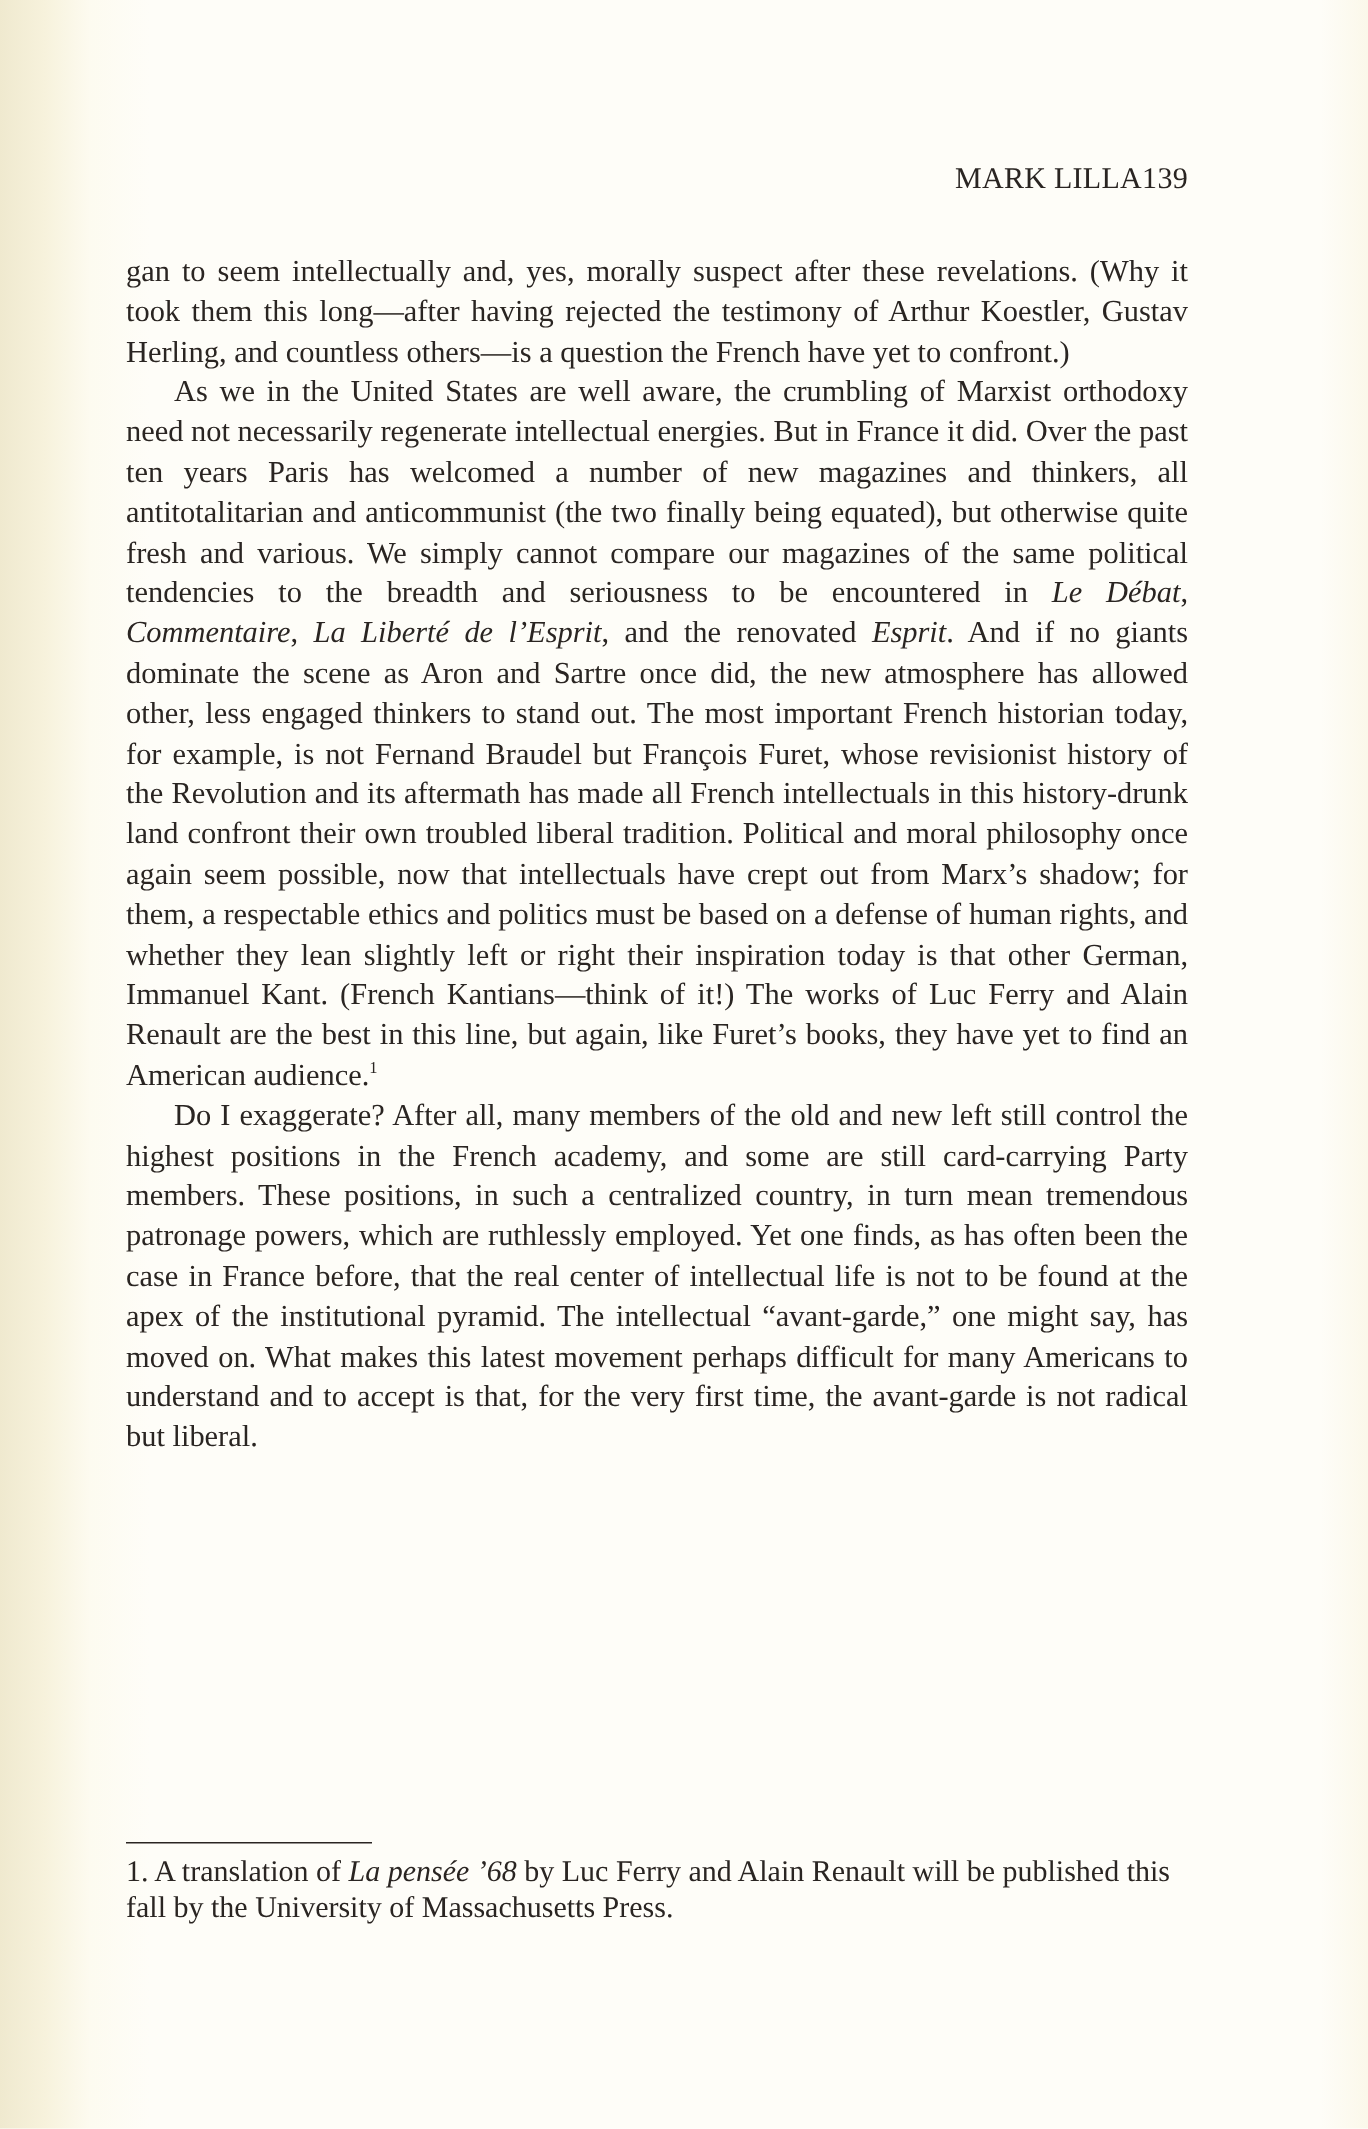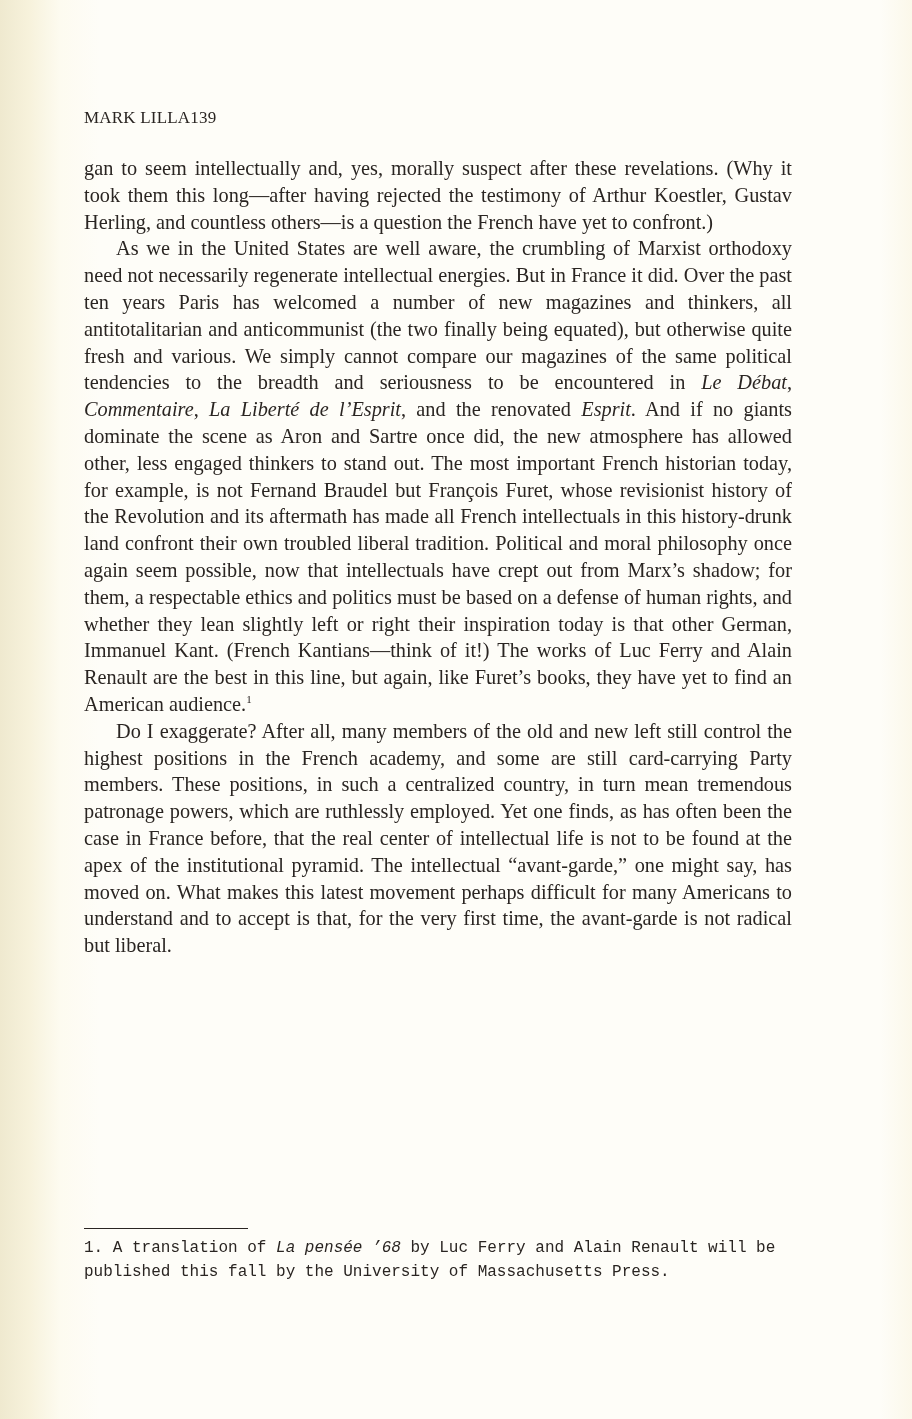--- a/index.html
+++ b/index.html
@@ -6,36 +6,36 @@
   body {
     width:912px; height:1419px; overflow:hidden;
     background: linear-gradient(to right, #efe9cf 0px, #f7f2dc 30px, #fdfbf0 60px, #fefdf8 100px, #fefdf8 880px, #fbf8ea 912px);
     font-family: "Liberation Serif", serif;
     color:#2a2522;
     position:relative;
   }
   .page { position:absolute; left:84px; top:0; width:708px; }
   .running-head {
     position:absolute; top:108px; left:0; width:708px;
-    font-size:17px; display:flex; justify-content:flex-start;
+    font-size:20px; display:flex; justify-content:flex-end;
     letter-spacing:0.2px;
   }
   .body-text {
-    position:absolute; top:155px; left:0; width:708px;
+    position:absolute; top:168px; left:0; width:708px;
     font-size:20.3px; line-height:26.8px; text-align:justify;
   }
   .body-text p { margin:0; }
   .body-text p.indent { text-indent:32px; }
   .rule {
     position:absolute; top:1228px; left:0; width:164px; height:0;
     border-top:1px solid #2a2522;
   }
   .footnote {
     position:absolute; top:1237px; left:0; width:708px;
-    font-size:16px; line-height:23.5px;font-family:Liberation Mono, monospace;
+    font-size:20px; line-height:23.5px;
   }
   sup { font-size:11px; line-height:0; }
 </style>
 </head>
 <body>
 
 <div class="page">
   <div class="running-head">
     <span>MARK LILLA</span>
     <span>139</span>

